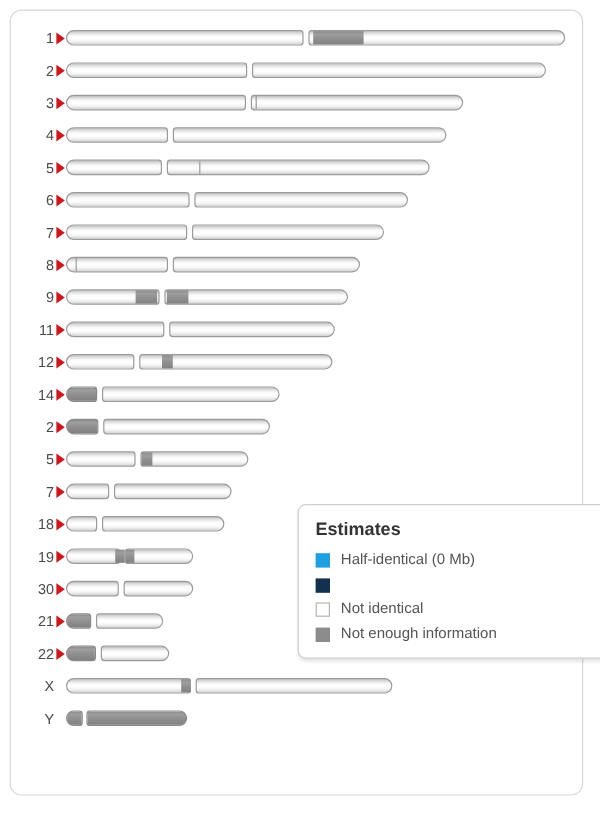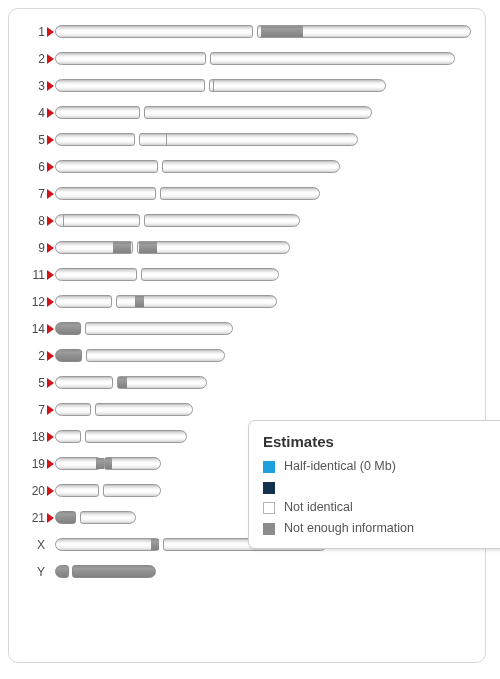--- a/index.html
+++ b/index.html
@@ -316,33 +316,41 @@
           <div class="row-label">19</div>
           <div class="marker"></div>
           <div class="chrom" style="width: 106px;">
             <div class="arm p-arm" style="left: 0px; width: 45px;"></div>
             <div class="arm q-arm" style="left: 49px; width: 57px;"></div>
             <div class="band" style="left: 41px; width: 8px;"></div>
             <div class="band" style="left: 50px; width: 7px;"></div>
           </div>
         </div>
         <div class="row">
-          <div class="row-label">20</div>
+          <div class="row-label">30</div>
           <div class="marker"></div>
           <div class="chrom" style="width: 106px;">
             <div class="arm p-arm" style="left: 0px; width: 44px;"></div>
             <div class="arm q-arm" style="left: 48px; width: 58px;"></div>
           </div>
         </div>
         <div class="row">
           <div class="row-label">21</div>
           <div class="marker"></div>
           <div class="chrom" style="width: 81px;">
             <div class="arm p-arm gray" style="left: 0px; width: 21px;"></div>
             <div class="arm q-arm" style="left: 25px; width: 56px;"></div>
+          </div>
+        </div>
+        <div class="row">
+          <div class="row-label">22</div>
+          <div class="marker"></div>
+          <div class="chrom" style="width: 86px;">
+            <div class="arm p-arm gray" style="left: 0px; width: 25px;"></div>
+            <div class="arm q-arm" style="left: 29px; width: 57px;"></div>
           </div>
         </div>
         <div class="row">
           <div class="row-label">X</div>
           <div class="chrom" style="width: 272px;">
             <div class="arm p-arm" style="left: 0px; width: 104px;"></div>
             <div class="arm q-arm" style="left: 108px; width: 164px;"></div>
             <div class="band" style="left: 96px; width: 8px;"></div>
           </div>
         </div>

